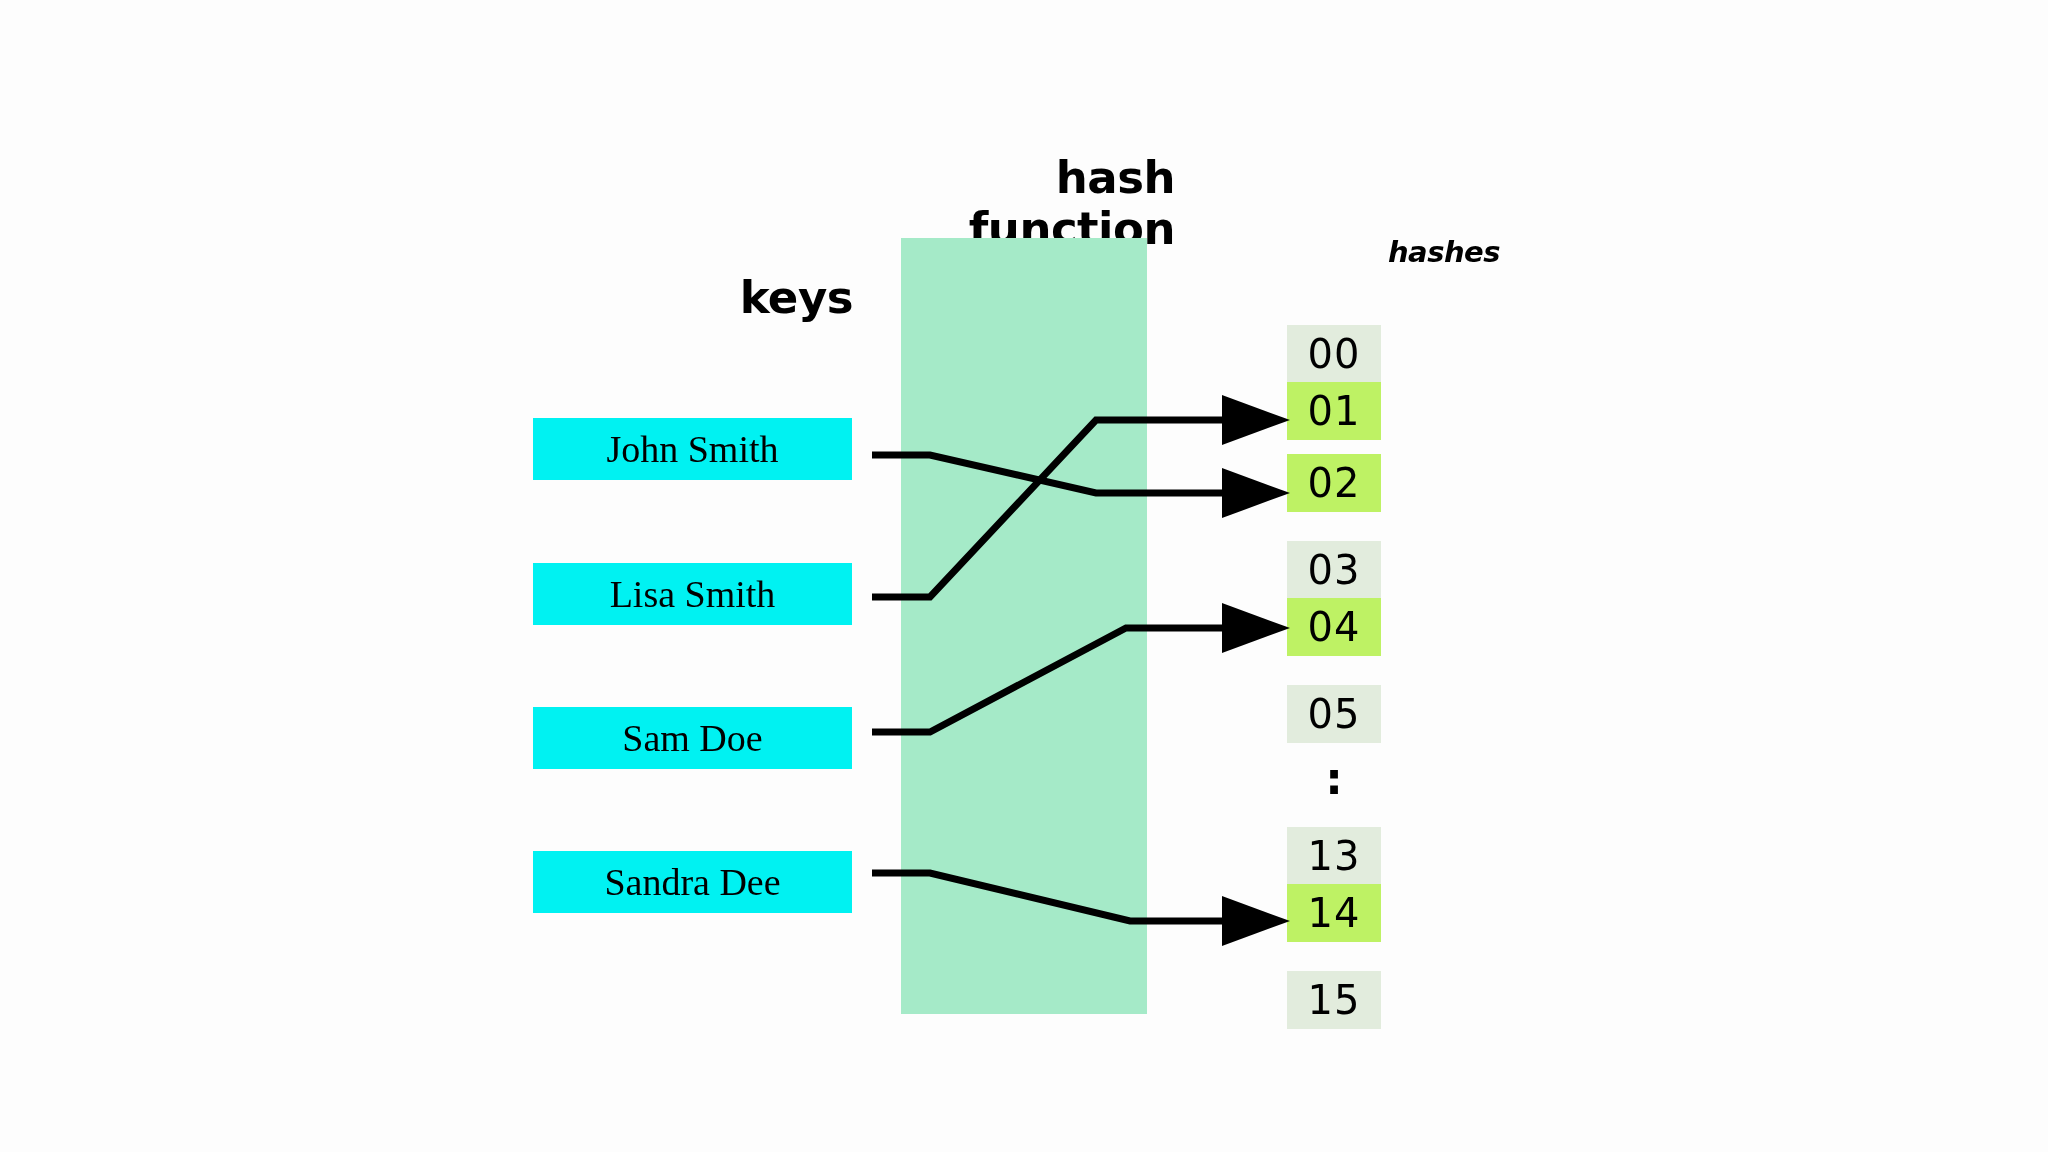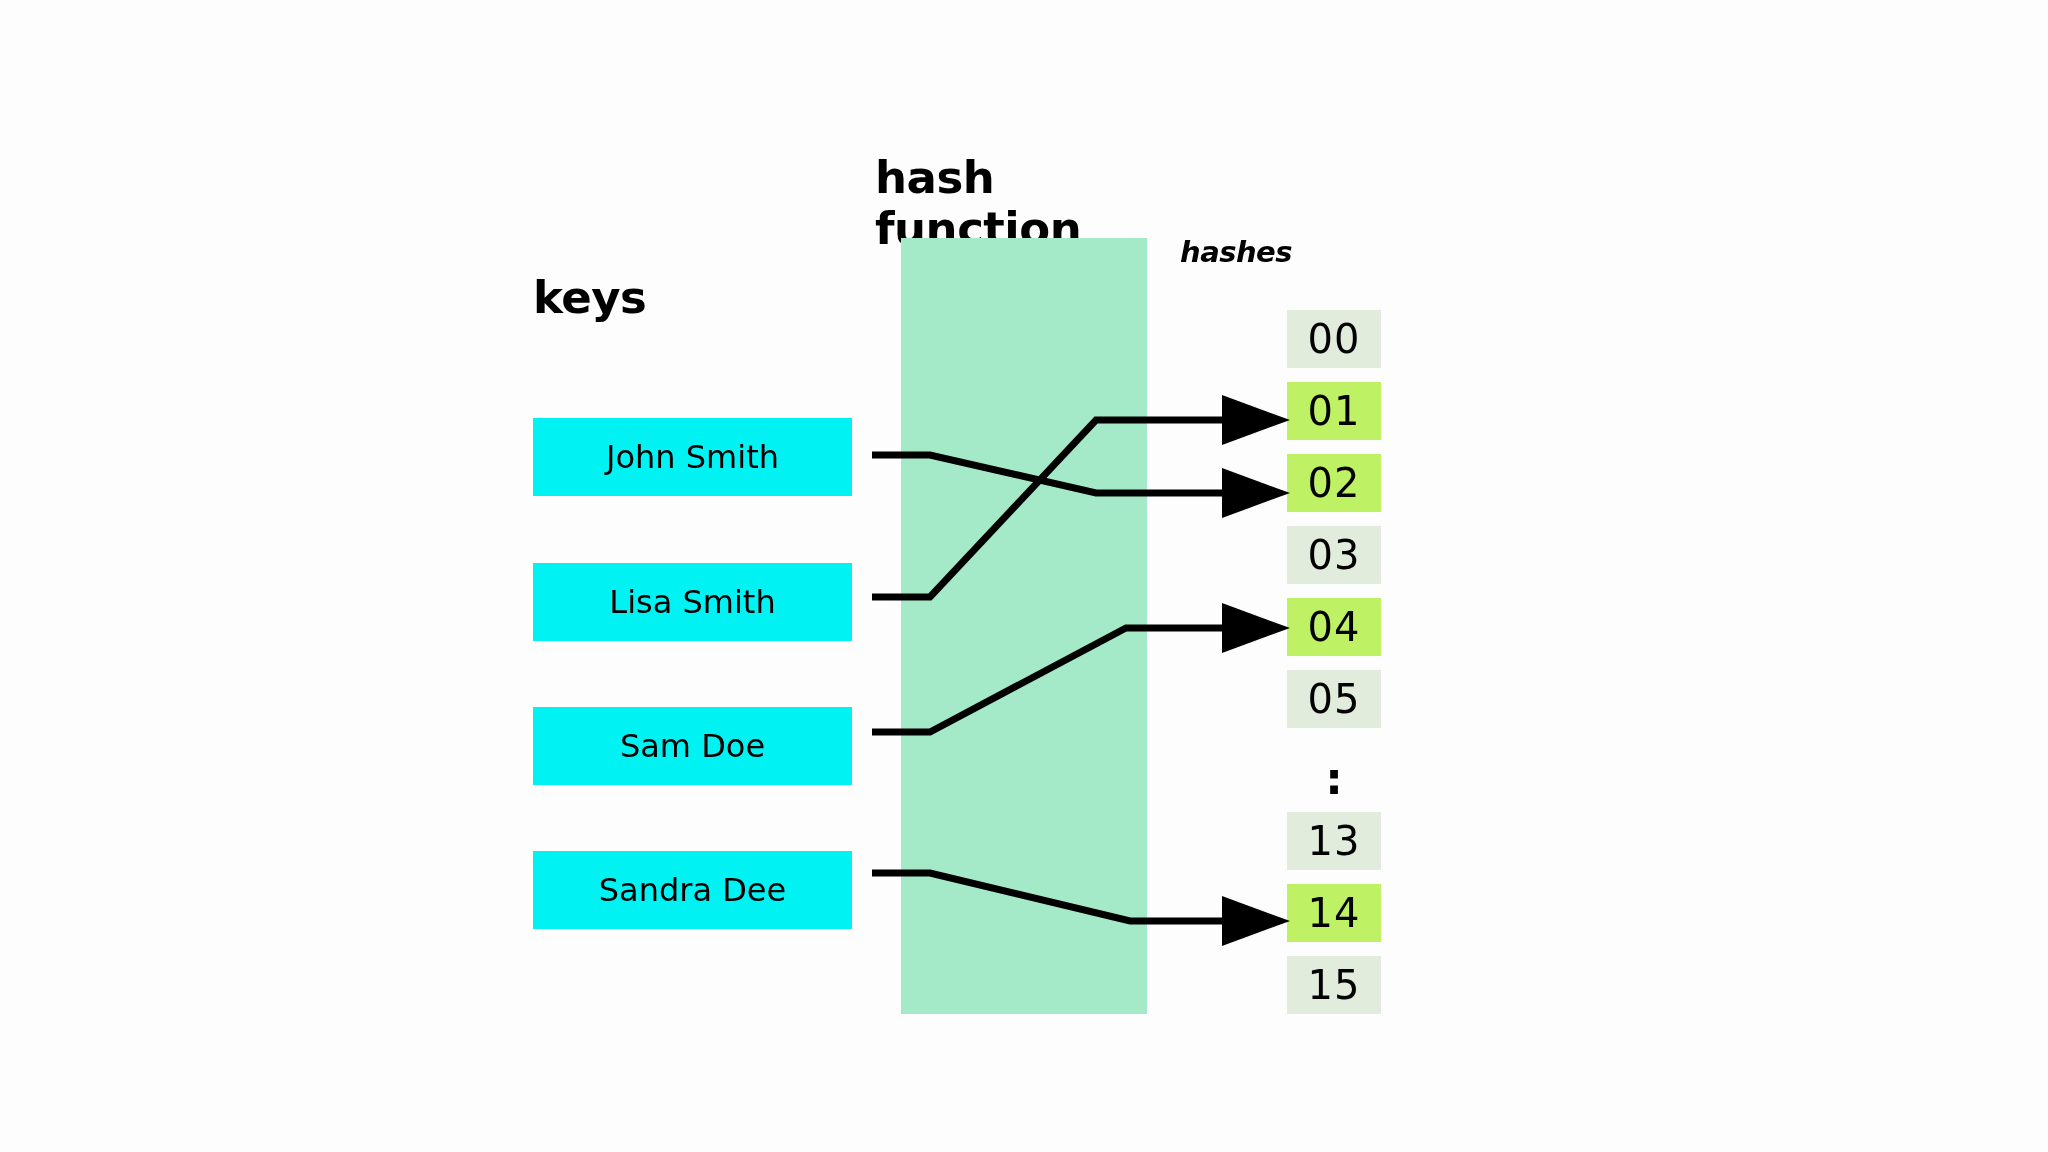--- a/index.html
+++ b/index.html
@@ -17,21 +17,21 @@
     height: 1152px;
     background: #fdfdfd;
     overflow: hidden;
   }
 
   
   .heading {
     position: absolute;
     font-weight: bold;
     color: #000000;
-    text-align: left;
+    text-align: right;
     line-height: 1.14;
     white-space: pre-line;
     letter-spacing: -0.5px;
   }
   #keys-heading     { left: 533px;  top: 236px; width: 320px; font-size: 45px; margin-top: 36px; }
   #hashfn-heading   { left: 875px;  top: 152px; width: 300px; font-size: 45px; }
   #hashes-heading   { left: 1180px; top: 236px; width: 320px; font-size: 29px; font-style: italic; }
 
   
   #hash-function-panel {
@@ -41,45 +41,46 @@
     width: 246px;
     height: 776px;
     background: #a5eac8;
   }
 
   
   .key-box {
     position: absolute;
     left: 533px;
     width: 319px;
-    height: 78px;
+    height: 62px;
     background: #00f2f2;
     display: flex;
     align-items: center;
     justify-content: center;
-    font-size: 32px;
+    font-size: 38px;
     color: #000000;
     box-sizing: border-box;
+    font-family: Liberation Serif, serif;
   }
 
   
   .hash-box {
     position: absolute;
     left: 1287px;
     width: 94px;
     height: 58px;
     display: flex;
     align-items: center;
     justify-content: center;
     font-size: 40px;
     color: #000000;
     box-sizing: border-box;
     letter-spacing: 1px;
   }
-  .hash-box.plain  { background: #e2ecdd; }
+  .hash-box.plain  { background: #e2ecdd; margin-top: 15px; }
   .hash-box.filled { background: #bef264; }
 
   
   #hash-ellipsis {
     position: absolute;
     left: 1287px;
     width: 94px;
     top: 755px;
     height: 48px;
     display: flex;

